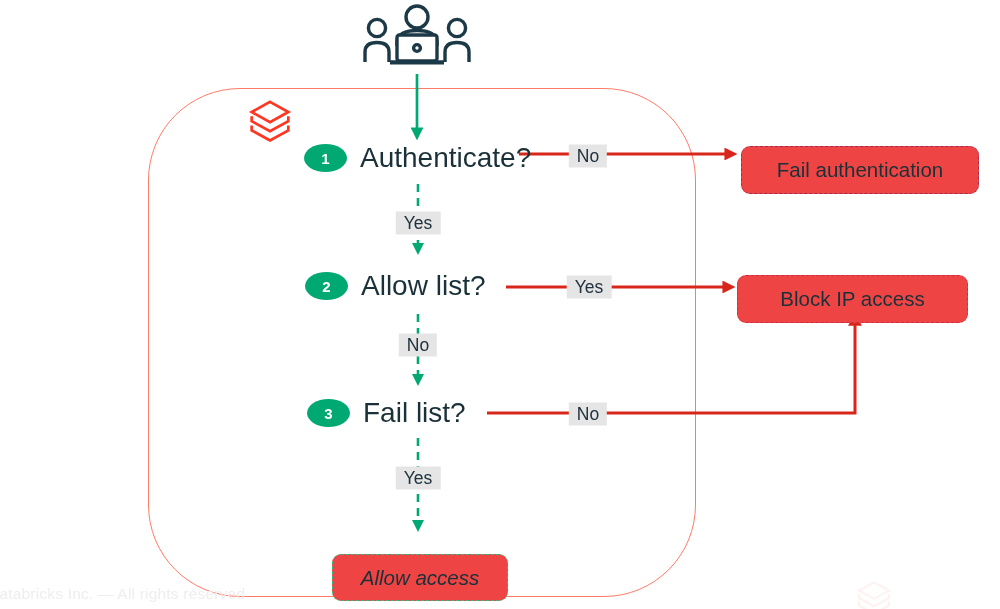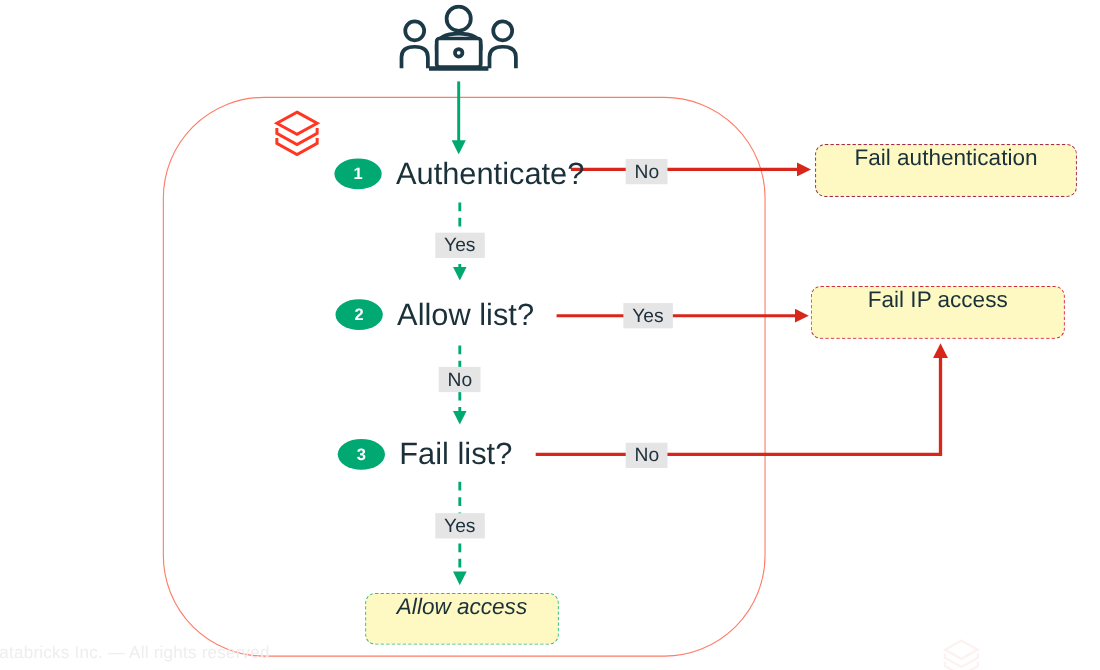--- a/index.html
+++ b/index.html
@@ -26,23 +26,23 @@
   }
   .step-label{font-size:28px;color:#1B3139;white-space:nowrap;}
   
   .line-label{
     position:absolute;transform:translate(-50%,-50%);
     background:#e5e5e5;padding:1px 8px;font-size:17.5px;color:#20323E;
     white-space:nowrap;
   }
   
   .outcome{
-    position:absolute;display:flex;justify-content:center;
-    box-sizing:border-box;border-radius:9px;background:#fef9c3;
-    font-size:20.5px;color:#1B3139;white-space:nowrap;
+    position:absolute;display:flex;align-items:center;justify-content:center;
+    box-sizing:border-box;border-radius:9px;background:#ef4444;
+    font-size:20.5px;color:#1B3139;white-space:nowrap;margin-top:15px;
   }
   .outcome.fail-auth{left:741px;top:131px;width:238px;height:48px;border:1.7px dashed #A32B52;}
   .outcome.fail-ip{left:737px;top:260px;width:231px;height:48px;border:1.7px dashed #D22B45;}
   .outcome.allow{left:332px;top:539px;width:176px;height:47px;border:1.8px dashed #34B97F;font-style:italic;}
   
   .copyright{
     position:absolute;left:-12px;top:585px;font-size:15.5px;color:#EFEDEF;
     white-space:nowrap;letter-spacing:.2px;
   }
   .wm-logo{position:absolute;left:852px;top:580px;opacity:0.55;}
@@ -123,21 +123,21 @@
   <div class="line-label" style="left:588px;top:414px;">No</div>
 
   <div class="line-label" style="left:418px;top:223px;">Yes</div>
   <div class="line-label" style="left:418px;top:345px;">No</div>
   <div class="line-label" style="left:418px;top:478px;">Yes</div>
 
   <div class="outcome fail-auth">
     <span>Fail authentication</span>
   </div>
   <div class="outcome fail-ip">
-    <span>Fail IP access</span>
+    <span>Block IP access</span>
   </div>
   <div class="outcome allow">
     <span>Allow access</span>
   </div>
 
   <div class="copyright">Databricks Inc. — All rights reserved</div>
   <svg class="wm-logo" width="44" height="44" viewBox="0 0 56 56">
     <g fill="none" stroke="#FBE9E6" stroke-width="2.8">
       <path d="M28,3 L47,13.5 L28,24 L9,13.5 Z"></path>
       <path d="M9,18 L9,23 L28,33.5 L47,23 L47,18"></path>

